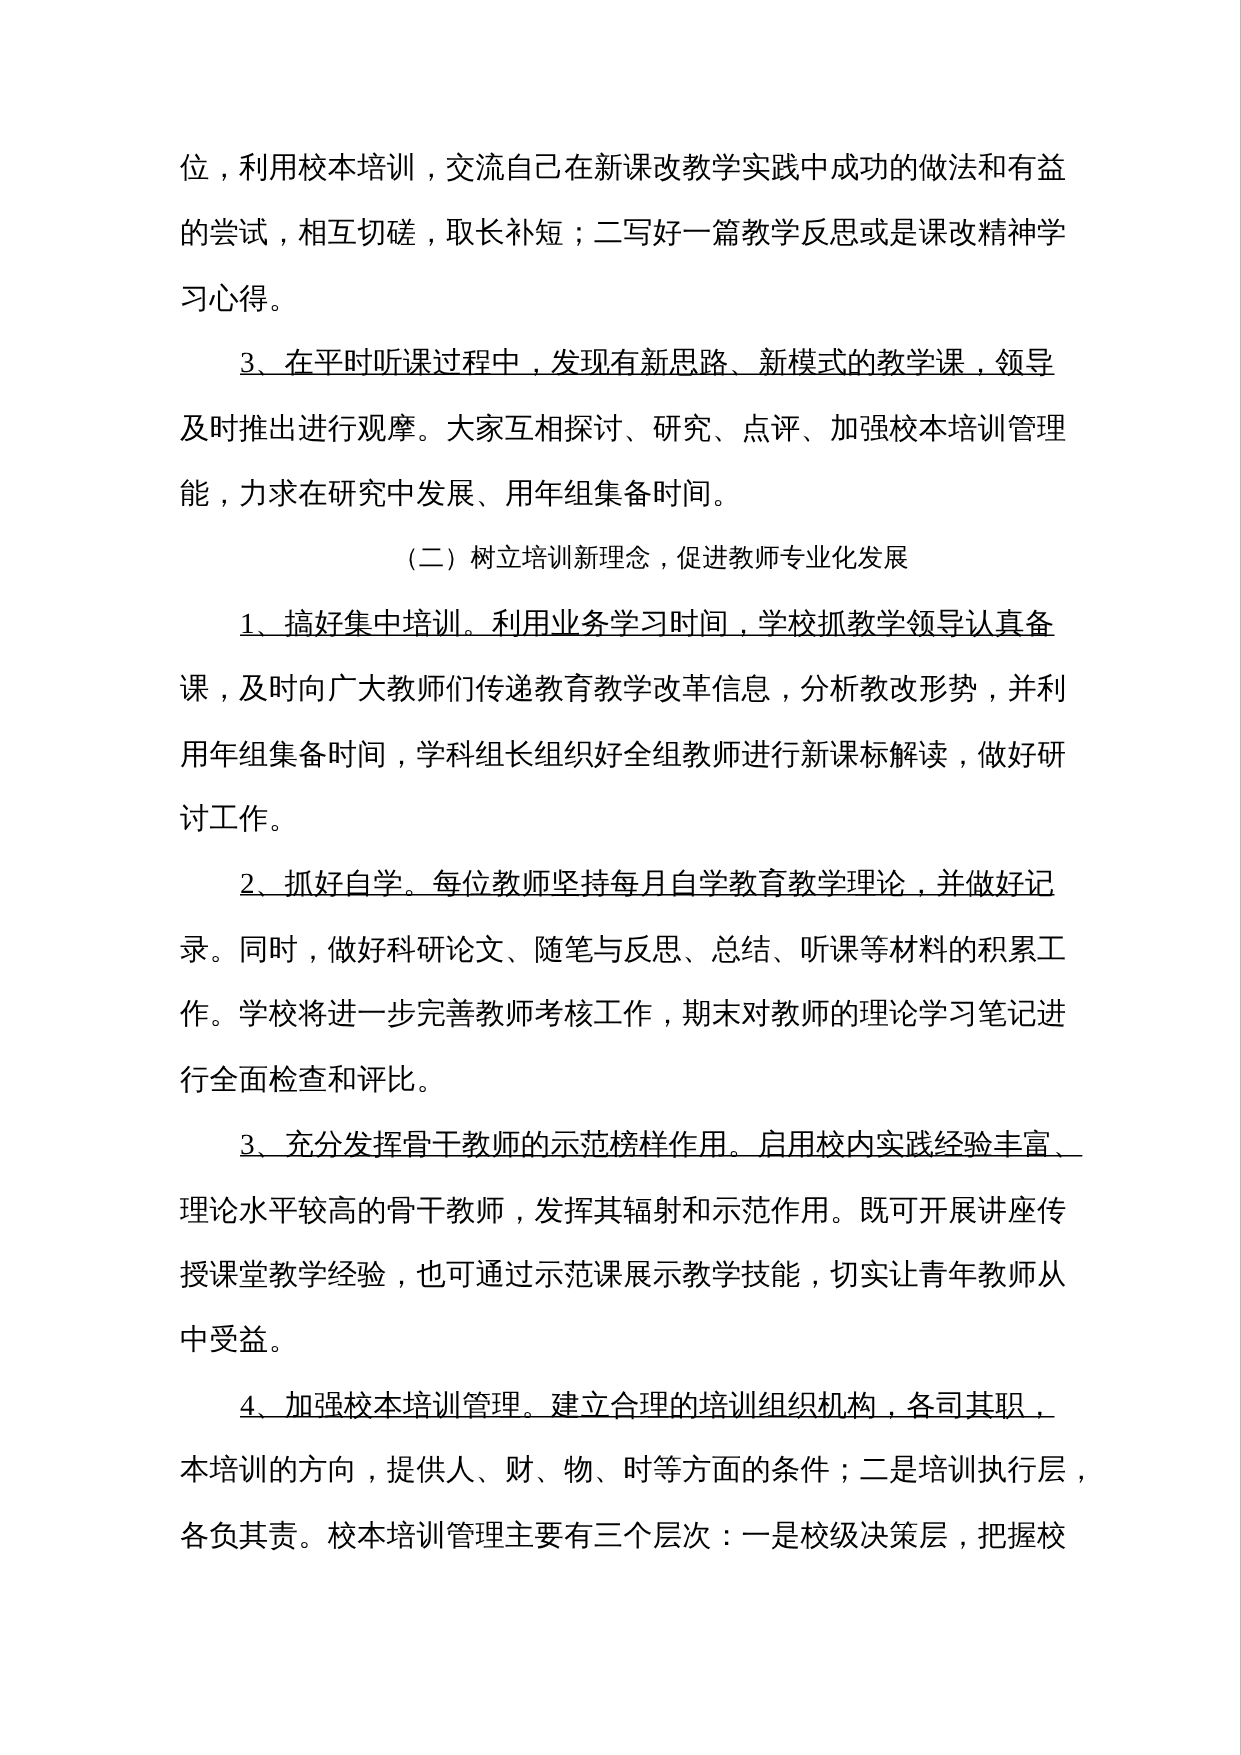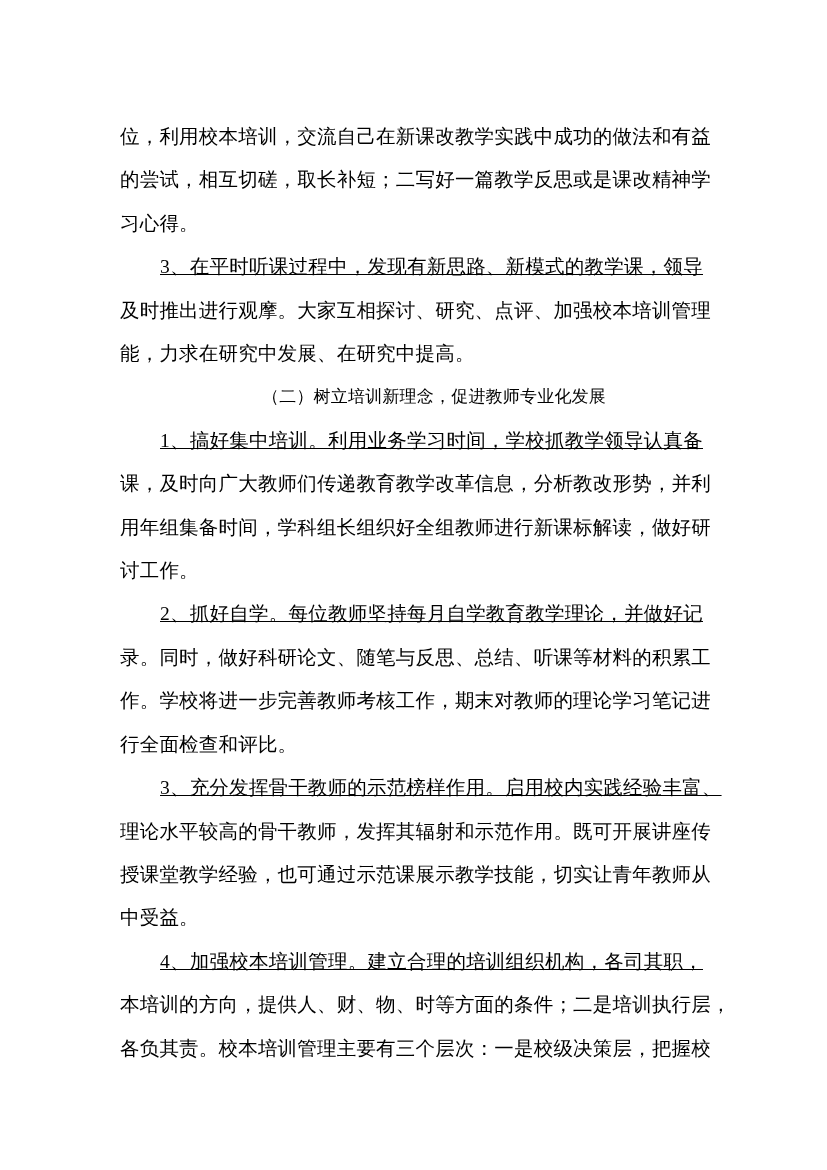--- a/index.html
+++ b/index.html
@@ -8,21 +8,21 @@
     background: #888;
   }
   .page {
     position: relative;
     width: 827px;
     height: 1170px;
     margin: 0 auto;
     background: #ffffff;
     color: #000000;
     box-sizing: border-box;
-    padding: 115px 124px 0 120px;
+    padding: 91px 124px 0 120px;
     font-family: "Liberation Serif", "DejaVu Serif", serif;
     overflow: hidden;
   }
   .para { margin: 0; }
   .line {
     font-size: 19.5px;
     line-height: 43.4px;
     text-align: justify;
     text-align-last: justify;
     white-space: nowrap;
@@ -52,21 +52,21 @@
 
   <div class="para">
     <div class="line">位，利用校本培训，交流自己在新课改教学实践中成功的做法和有益</div>
     <div class="line">的尝试，相互切磋，取长补短；二写好一篇教学反思或是课改精神学</div>
     <div class="line endline">习心得。</div>
   </div>
 
   <div class="para">
     <div class="line firstline">3、在平时听课过程中，发现有新思路、新模式的教学课，领导</div>
     <div class="line">及时推出进行观摩。大家互相探讨、研究、点评、加强校本培训管理</div>
-    <div class="line endline">能，力求在研究中发展、在研究中提高。</div>
+    <div class="line endline">能，力求在研究中发展、用年组集备时间。</div>
   </div>
 
   <div class="heading">（二）树立培训新理念，促进教师专业化发展</div>
 
   <div class="para">
     <div class="line firstline">1、搞好集中培训。利用业务学习时间，学校抓教学领导认真备</div>
     <div class="line">课，及时向广大教师们传递教育教学改革信息，分析教改形势，并利</div>
     <div class="line">用年组集备时间，学科组长组织好全组教师进行新课标解读，做好研</div>
     <div class="line endline">讨工作。</div>
   </div>

